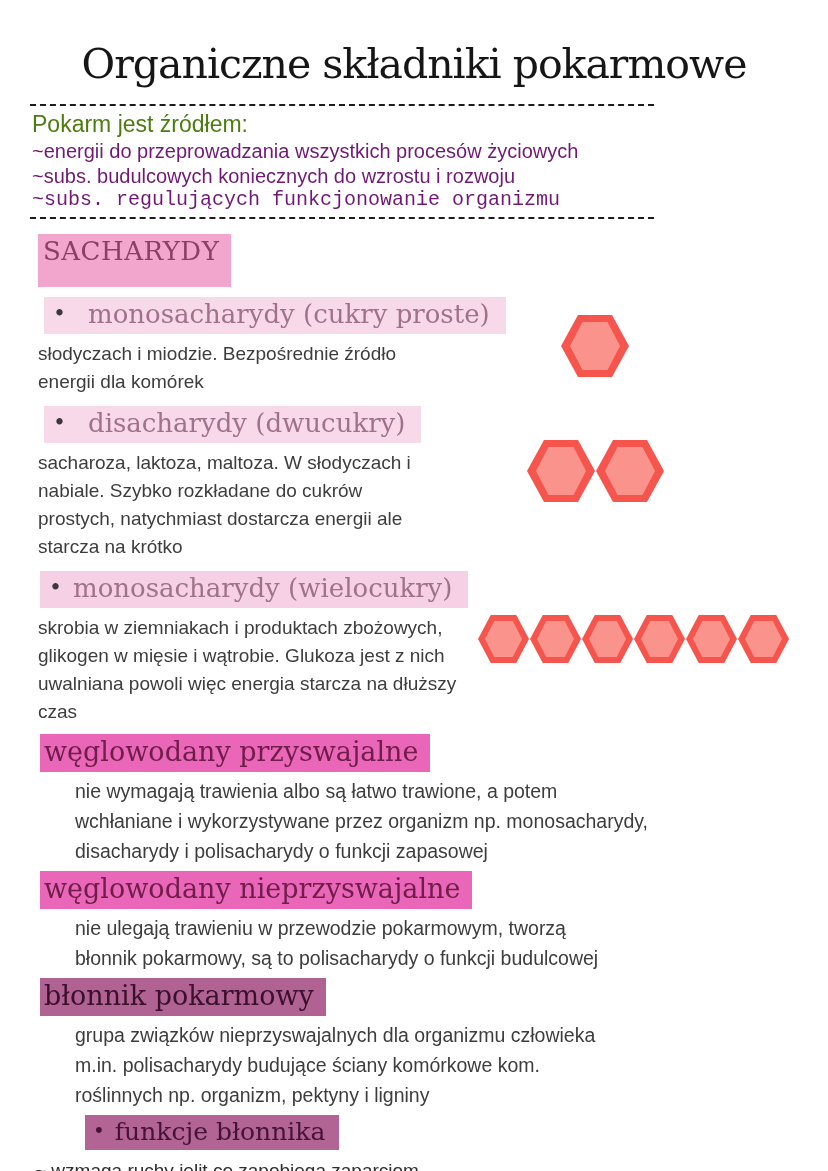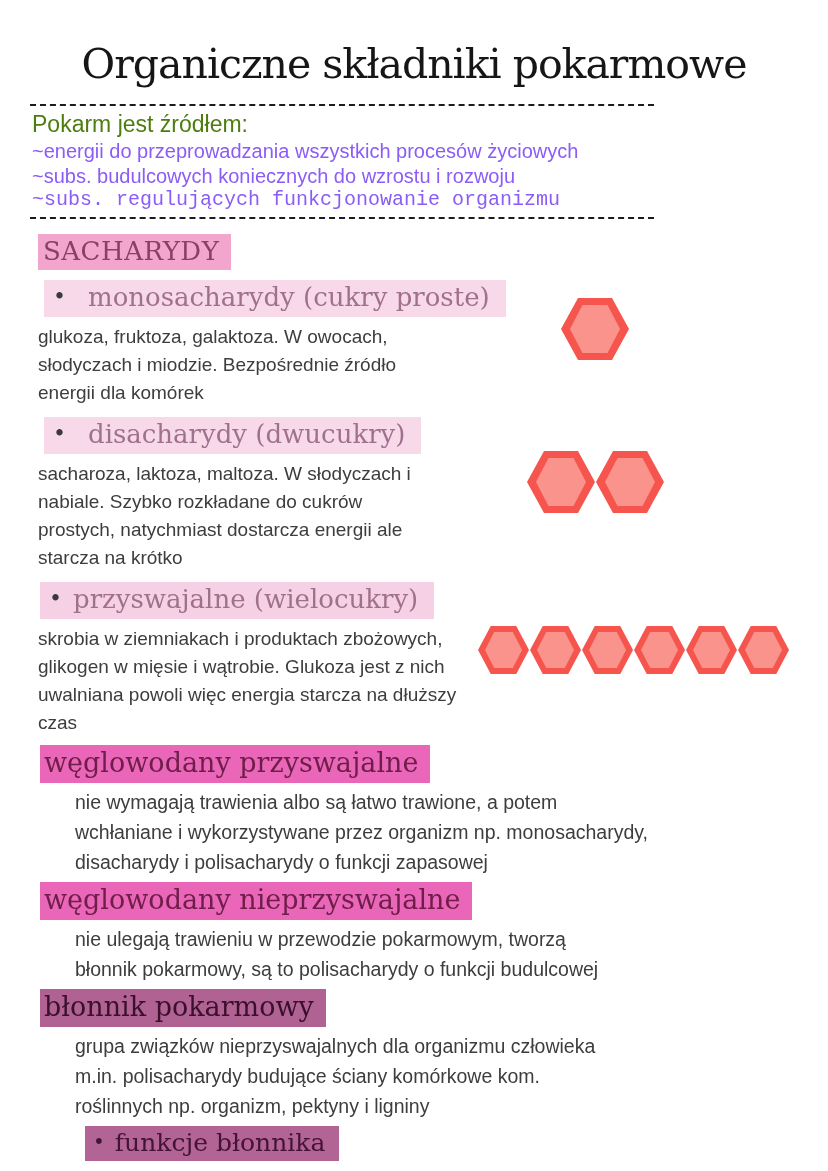--- a/index.html
+++ b/index.html
@@ -32,31 +32,31 @@
     padding:3px 0 7px 2px;
   }
   .source-heading {
     font-size:23px;
     line-height:30px;
     color:#4d7c0f;
   }
   .source-item {
     font-size:20px;
     line-height:25px;
-    color:#8b5cf6;
+    color:#701a75;
   }
   .source-item.tight { line-height:21px;font-family:Liberation Mono, monospace; }
   
   .sach-wrap { margin:15px 0 0 38px; }
   .sach-heading {
     display:inline-block;
     font-family:"DejaVu Serif", serif;
     font-size:26px;
     line-height:30px;
-    padding:2px 12px 4px 5px;
+    padding:2px 12px 21px 5px;
     background:#f2a6ce;
     color:#8c3e67;
     letter-spacing:0.5px;
   }
   
   .subsection { position:relative; margin:10px 0 0 38px; }
   .sub-heading {
     display:inline-block;
     font-family:"DejaVu Serif", serif;
     font-size:26px;
@@ -143,21 +143,20 @@
 
   <div class="sach-wrap">
     <span class="sach-heading">SACHARYDY</span>
   </div>
 
   <div class="subsection">
     <div class="sub-heading">
       <span class="bullet">•</span><span>monosacharydy (cukry proste)</span>
     </div>
     <div class="sub-body">
-      <div class="line">glukoza, fruktoza, galaktoza. W owocach,</div>
       <div class="line">słodyczach i miodzie. Bezpośrednie źródło</div>
       <div class="line">energii dla komórek</div>
     </div>
   <div class="hex-group" style="left: 523px; top: 18px;">
         <div class="hex" style="width: 68px; height: 62px;">
           <div class="hex-outer" style="background: rgb(245, 85, 77);"></div>
           <div class="hex-inner" style="background: rgb(251, 147, 141); inset: 7px 9px;"></div>
         </div>
       </div></div>
 
@@ -177,21 +176,21 @@
           <div class="hex-inner" style="background: rgb(251, 147, 141); inset: 7px 9px;"></div>
         </div>
         <div class="hex" style="width: 68px; height: 62px;">
           <div class="hex-outer" style="background: rgb(245, 85, 77);"></div>
           <div class="hex-inner" style="background: rgb(251, 147, 141); inset: 7px 9px;"></div>
         </div>
       </div></div>
 
   <div class="subsection">
     <div class="sub-heading tight-bullet deeper">
-      <span class="bullet">•</span><span>przyswajalne (wielocukry)</span>
+      <span class="bullet">•</span><span>monosacharydy (wielocukry)</span>
     </div>
     <div class="sub-body">
       <div class="line">skrobia w ziemniakach i produktach zbożowych,</div>
       <div class="line">glikogen w mięsie i wątrobie. Glukoza jest z nich</div>
       <div class="line">uwalniana powoli więc energia starcza na dłuższy</div>
       <div class="line">czas</div>
     </div>
   <div class="hex-group" style="left: 440px; top: 44px;">
         <div class="hex" style="width: 51px; height: 48px;">
           <div class="hex-outer" style="background: rgb(245, 85, 77);"></div>

